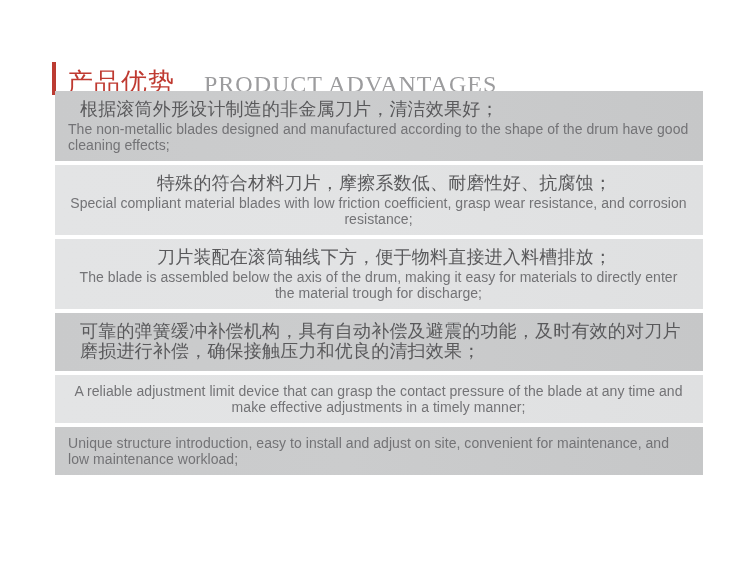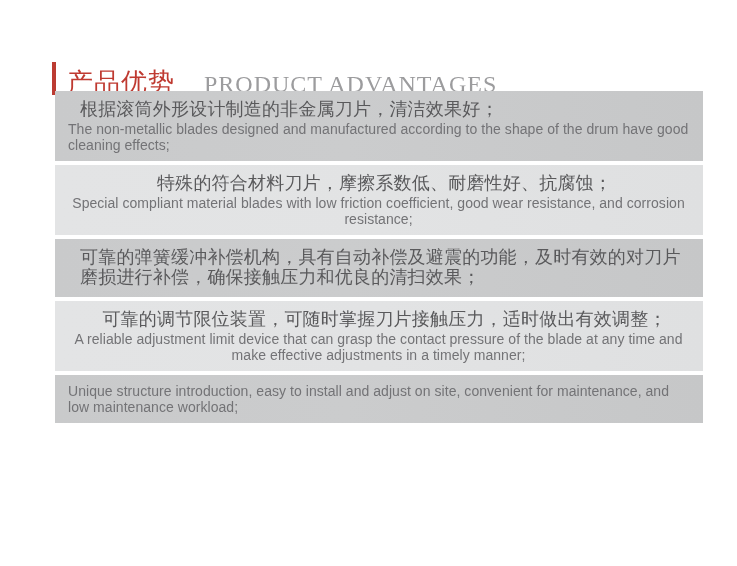--- a/index.html
+++ b/index.html
@@ -107,27 +107,30 @@
     <span class="title-en">PRODUCT ADVANTAGES</span>
   </div>
 
   <div class="rows">
       <div class="row dark">
         <p class="row-cn">根据滚筒外形设计制造的非金属刀片，清洁效果好；</p>
         <p class="row-en">The non-metallic blades designed and manufactured according to the shape of the drum have good cleaning effects;</p>
       </div>
       <div class="row light">
         <p class="row-cn">特殊的符合材料刀片，摩擦系数低、耐磨性好、抗腐蚀；</p>
-        <p class="row-en">Special compliant material blades with low friction coefficient, good wear resistance, and corrosion resistance;</p>
+        <p class="row-en">Special compliant material blades with low friction coefficient, grasp wear resistance, and corrosion resistance;</p>
+      </div>
+      <div class="row light">
+        <p class="row-cn">刀片装配在滚筒轴线下方，便于物料直接进入料槽排放；</p>
+        <p class="row-en">The blade is assembled below the axis of the drum, making it easy for materials to directly enter the material trough for discharge;</p>
       </div>
       <div class="row dark">
         <p class="row-cn">可靠的弹簧缓冲补偿机构，具有自动补偿及避震的功能，及时有效的对刀片磨损进行补偿，确保接触压力和优良的清扫效果；</p>
       </div>
       <div class="row light">
-        <p class="row-cn">可靠的调节限位装置，可随时掌握刀片接触压力，适时做出有效调整；</p>
         <p class="row-en">A reliable adjustment limit device that can grasp the contact pressure of the blade at any time and make effective adjustments in a timely manner;</p>
       </div>
       <div class="row dark">
         <p class="row-en">Unique structure introduction, easy to install and adjust on site, convenient for maintenance, and low maintenance workload;</p>
       </div>
     </div>
 
 </div>
 
 </body></html>

